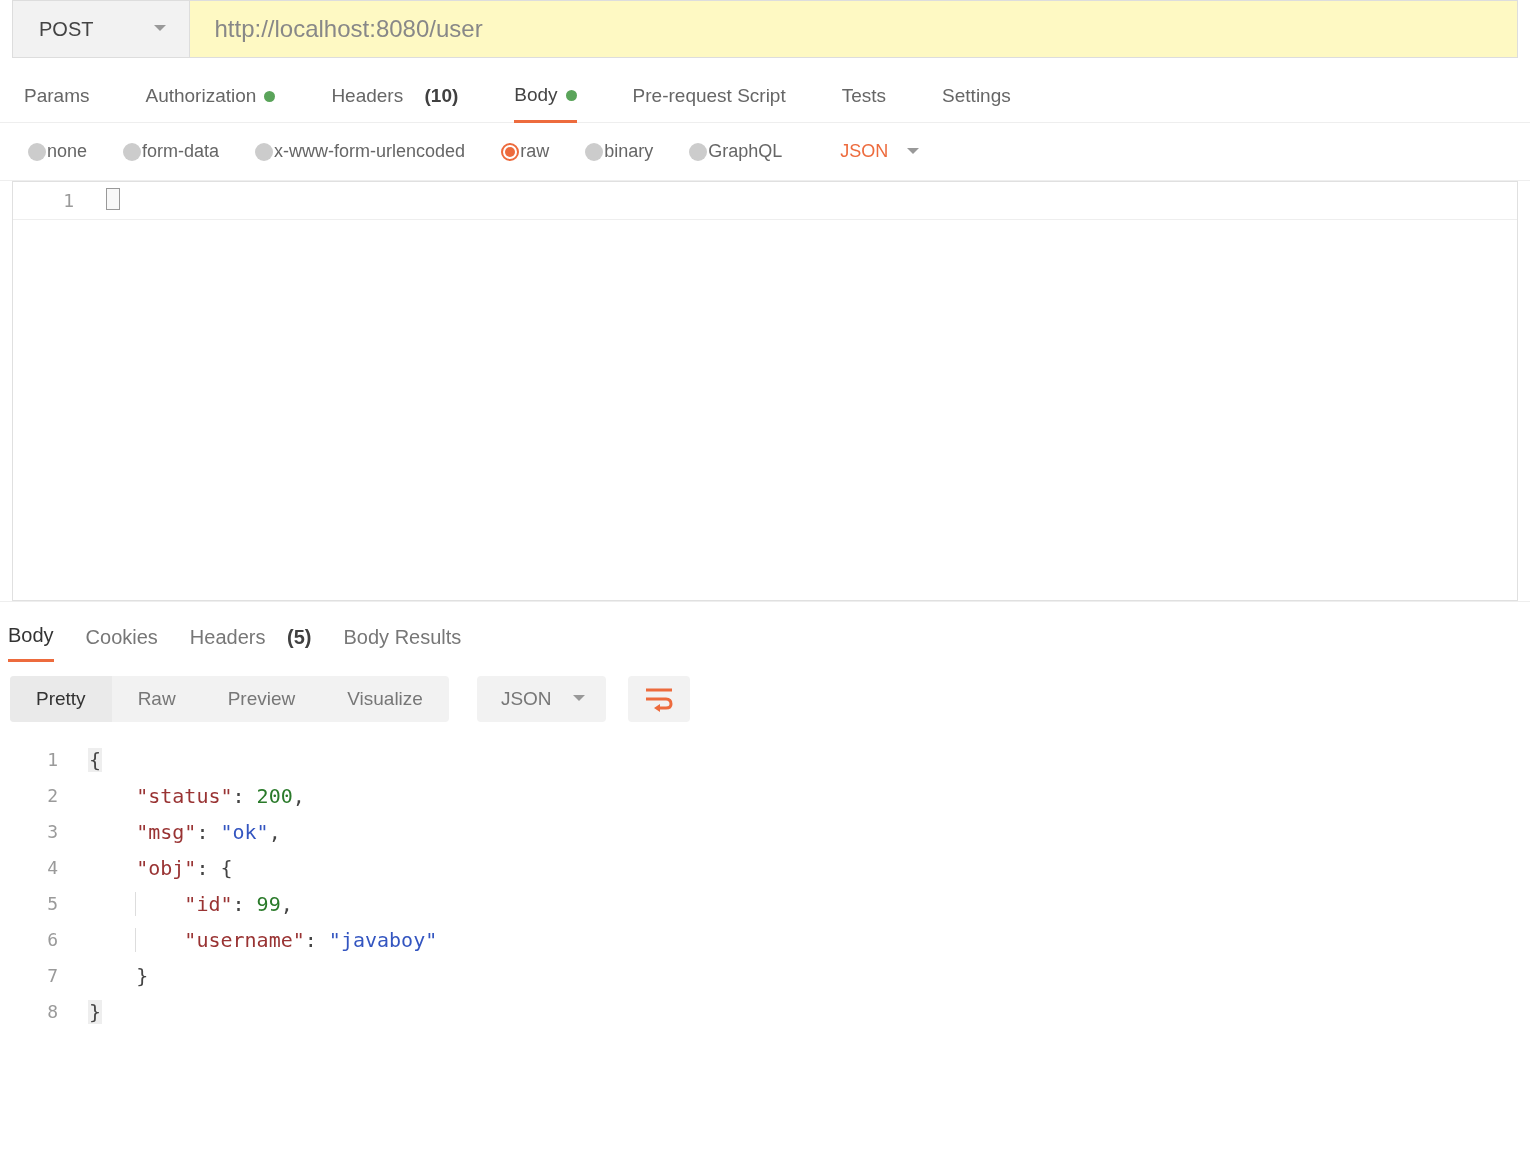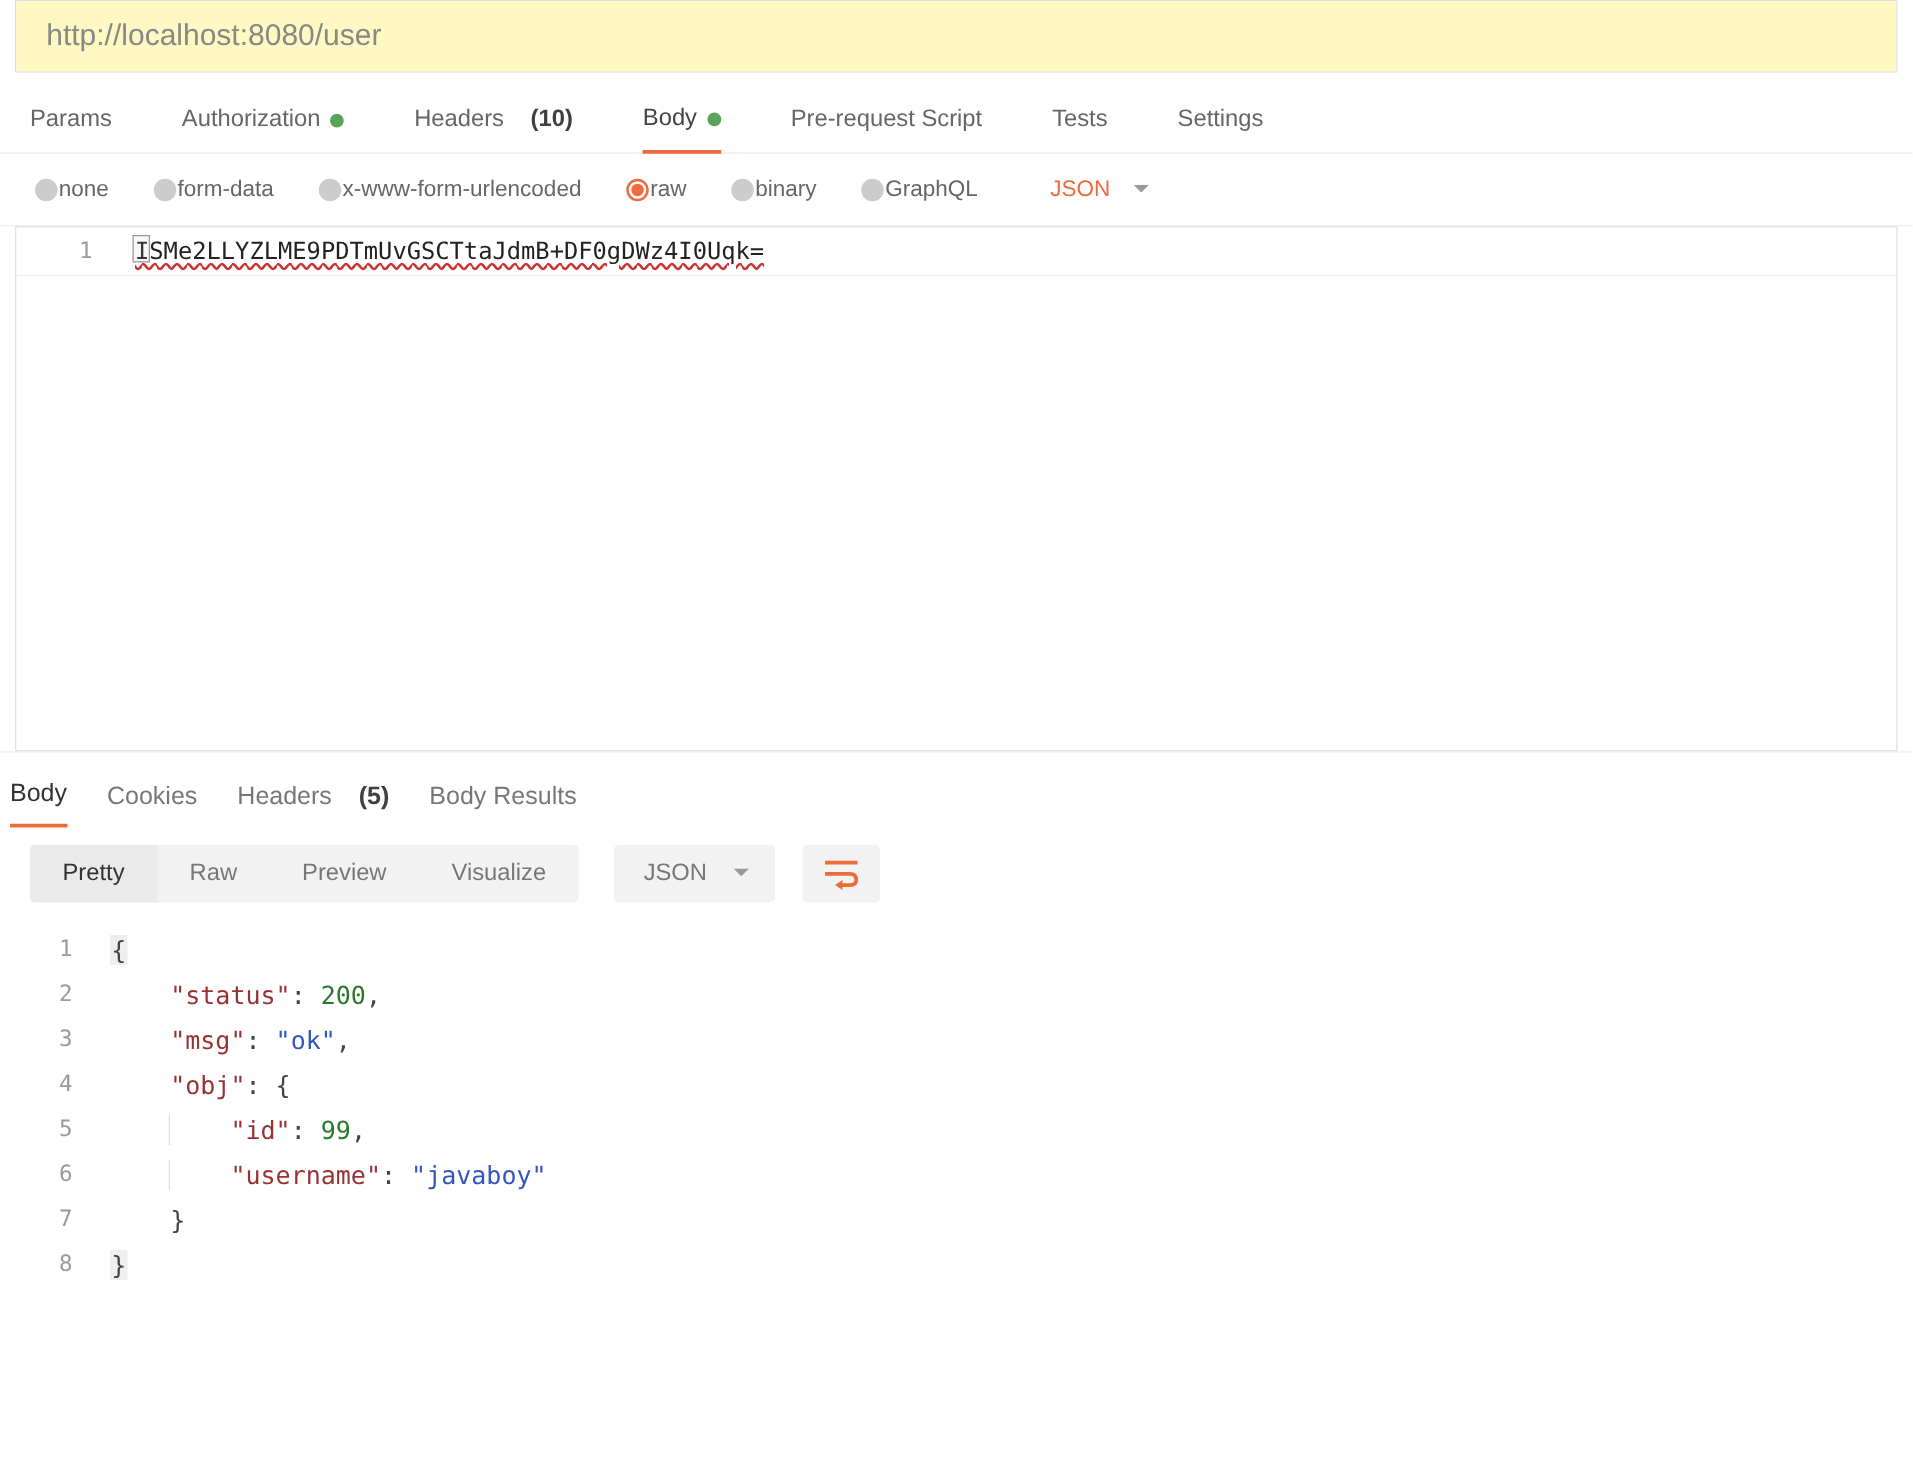--- a/index.html
+++ b/index.html
@@ -35,21 +35,21 @@
 .code-line { padding: 8px 0; font-family: Menlo, Consolas, monospace; font-size: 19px; color: #222; position: relative; }
 .squiggle { text-decoration: underline wavy #cc3232; text-underline-offset: 3px; }
 .cursor-box { position: absolute; left: -2px; top: 6px; width: 14px; height: 22px; border: 1px solid #999; background: rgba(200,200,200,0.12); }
 
 
 .resp-tabs { display: flex; gap: 32px; padding: 22px 8px 0 8px; border-top: 1px solid #eee; }
 .resp-tab { display: flex; align-items: center; gap: 8px; padding-bottom: 12px; cursor: pointer; font-size: 20px; color: #777; }
 .resp-tab.active { color: #333; border-bottom: 3px solid #ed6b3d; }
 
 
-.resp-toolbar { display: flex; gap: 12px; align-items: flex-end; padding: 14px 10px; margin-left: 14px; }
+.resp-toolbar { display: flex; gap: 12px; align-items: flex-end; padding: 14px 10px; }
 .view-tabs { display: flex; background: #f2f2f2; border-radius: 4px; overflow: hidden; }
 .view-tab { padding: 12px 26px; font-size: 19px; color: #777; cursor: pointer; }
 .view-tab.active { background: #eaeaea; color: #333; }
 .resp-lang-select { display: flex; align-items: center; gap: 20px; background: #f2f2f2; padding: 12px 20px 12px 24px; border-radius: 4px; color: #777; font-size: 19px; cursor: pointer; margin-left: 16px; }
 .wrap-btn { background: #f2f2f2; padding: 10px 16px; border-radius: 4px; cursor: pointer; margin-left: 10px; }
 .wrap-btn svg { display: block; }
 
 
 .resp-body { padding: 6px 0; font-family: Menlo, Consolas, monospace; font-size: 20px; }
 .resp-row { display: flex; }
@@ -63,20 +63,26 @@
 .tk-punc { color: #444; }
 .tk-num { color: #2a7a2a; }
 .tk-str { color: #3355c0; }
 .hl { background: #eee; padding: 0 1px; }
 </style>
 </head>
 <body>
 <div class="container">
 
 <div class="req-bar">
+  <div class="method-select">
+    <span>POST</span>
+    <svg width="14" height="10" viewBox="0 0 14 10">
+          <path d="M1 1l6 6 6-6z"></path>
+        </svg>
+  </div>
   <input class="url-input" value="http://localhost:8080/user" style="">
 </div>
 
 <div class="req-tabs">
   <div class="req-tab">
         <span>Params</span>
       </div>
   <div class="req-tab">
         <span>Authorization</span>
         <span class="dot-green"></span>
@@ -128,21 +134,20 @@
           <path d="M1 1l6 6 6-6z"></path>
         </svg>
   </div>
 </div>
 
 <div class="req-editor">
   <div class="req-editor-inner">
     <div class="line-gutter">1</div>
     <div class="code-line">
       <span class="cursor-box"></span>
-      <span class="squiggle">ISMe2LLYZLME9PDTmUvGSCTtaJdmB+DF0gDWz4I0Uqk=</span>
     </div>
   </div>
 </div>
 
 <div class="resp-tabs">
   <div class="resp-tab active">
         <span>Body</span>
       </div>
   <div class="resp-tab">
         <span>Cookies</span>

